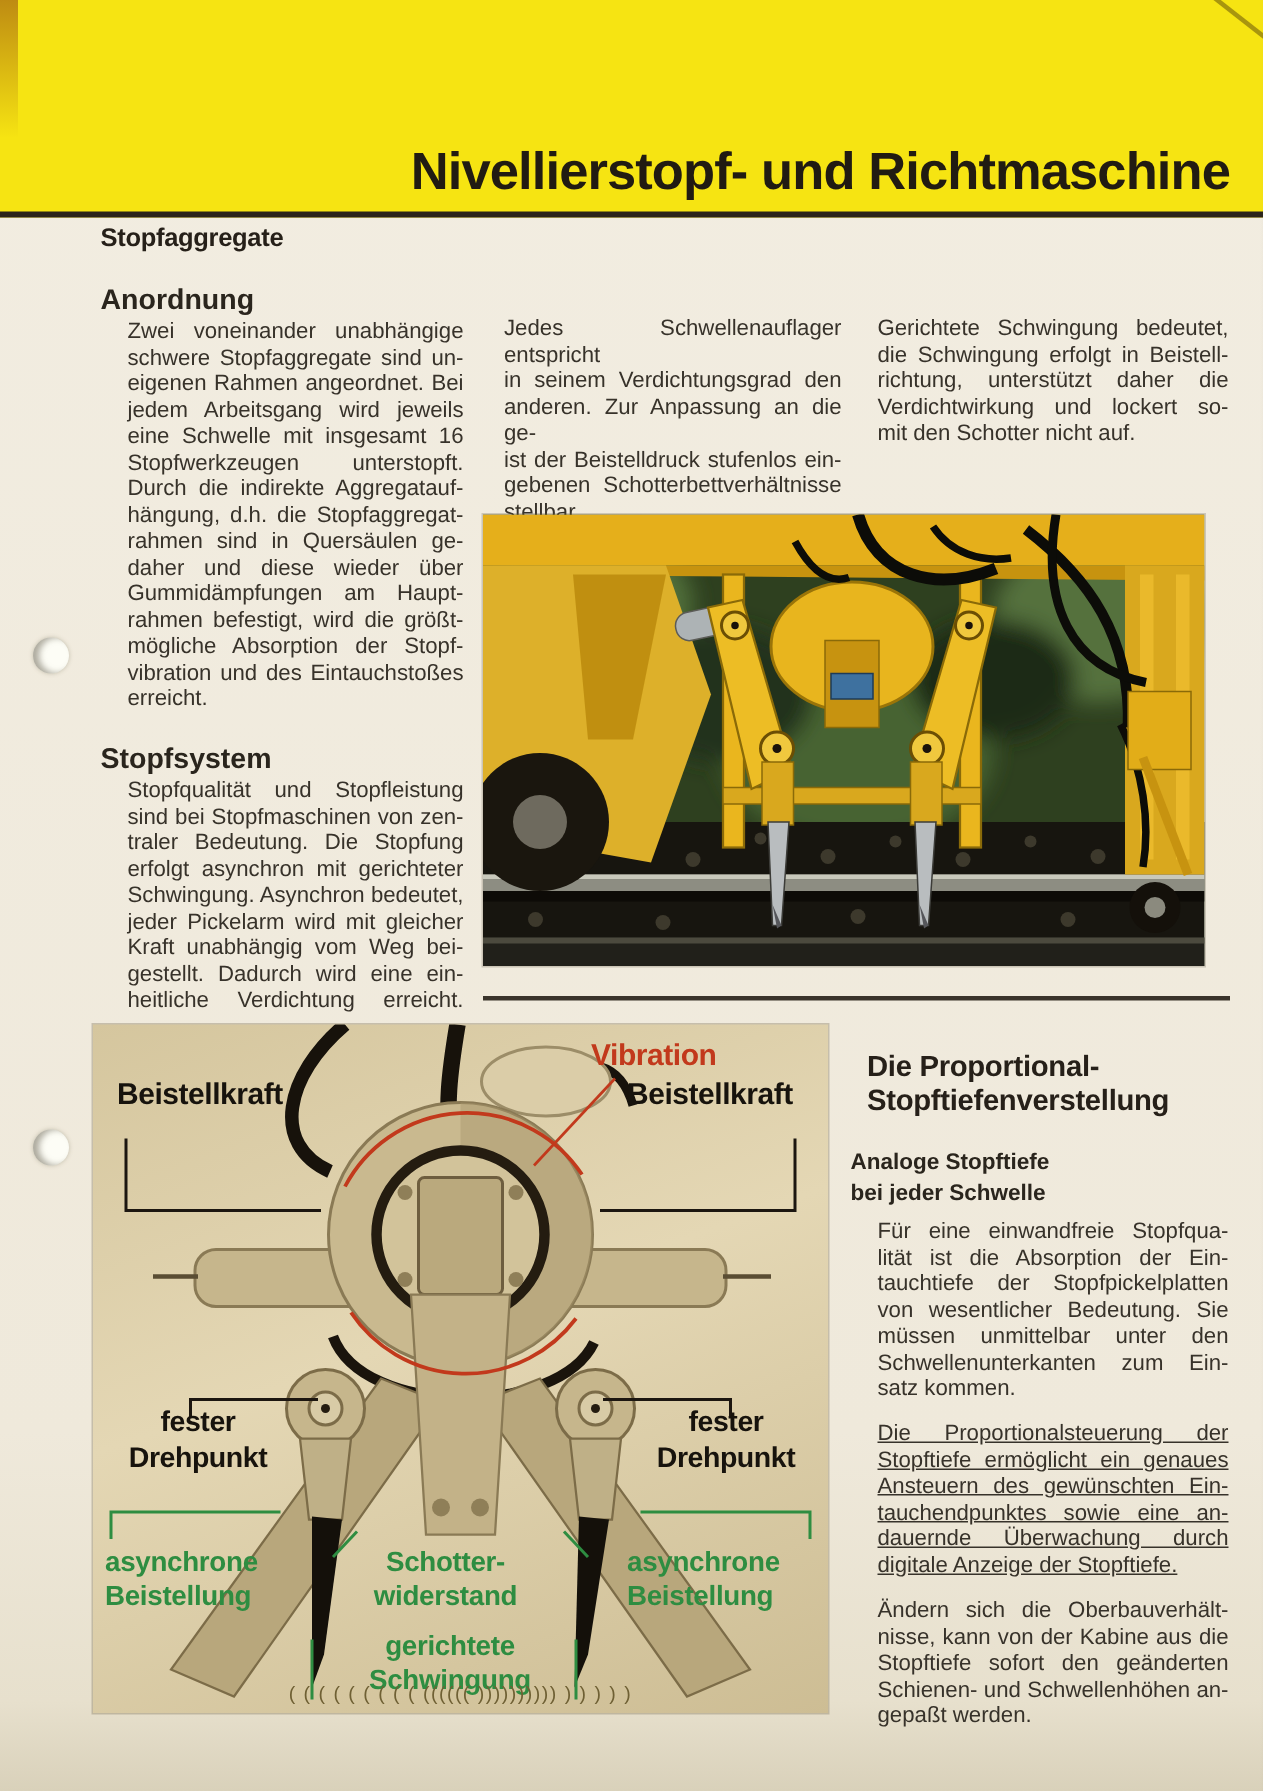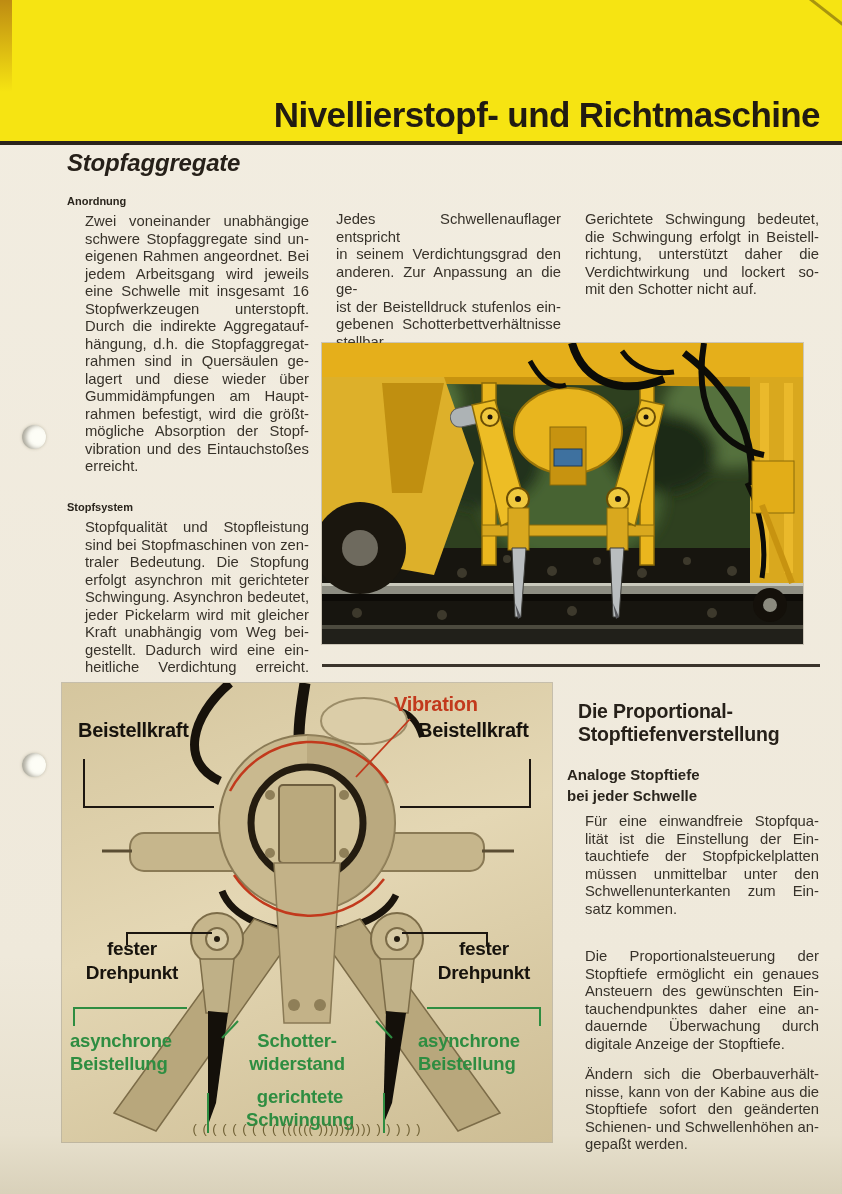--- a/index.html
+++ b/index.html
@@ -20,22 +20,22 @@
   .corner-tr{position:absolute;right:-14px;top:6px;width:70px;height:3px;background:rgba(90,70,10,.5);
     transform:rotate(38deg);}
   .page-title{position:absolute;right:22px;bottom:6px;margin:0;
     font-size:35px;font-weight:bold;letter-spacing:-.6px;color:#211b12;white-space:nowrap;}
   
   .hole{position:absolute;left:22px;width:24px;height:24px;border-radius:50%;background:#fdfdf6;
     box-shadow:inset 4px 0 4px rgba(110,104,88,.55),0 0 3px rgba(190,184,165,.9);}
   .hole1{top:425px}.hole2{top:753px}
   
   .abs{position:absolute;}
-  .section-heading{margin:0;font-size:24px;font-weight:bold;color:#262019;letter-spacing:-.2px;font-style:italic;}
-  .subhead{font-size:11px;font-weight:bold;color:#2a251d;line-height:18px;margin-bottom:3px;}
+  .section-heading{margin:0;font-size:17px;font-weight:bold;color:#262019;letter-spacing:-.2px;}
+  .subhead{font-size:19px;font-weight:bold;color:#2a251d;line-height:18px;margin-bottom:3px;}
   .body-col{font-size:14.8px;line-height:17.5px;color:#37322a;}
   .jpar > div{text-align:justify;text-align-last:justify;margin-left:18px;}
   .jpar:not(.stretch-all) > div:last-child{text-align-last:left;}
   .h-mid{font-size:19.5px;font-weight:bold;line-height:23px;color:#262019;letter-spacing:-.2px;}
   .h-sub2{font-size:15px;font-weight:bold;line-height:21px;color:#2a251d;}
   
   .photo{position:absolute;left:322px;top:343px;width:481px;height:301px;
     box-shadow:0 0 0 1px rgba(90,84,66,.25);}
   .rule-under-photo{position:absolute;left:322px;top:664px;width:498px;height:3px;background:#3a342b;}
   
@@ -72,21 +72,21 @@
     <div class="jpar">
         <div>Zwei voneinander unabhängige</div>
         <div>schwere Stopfaggregate sind un-</div>
         <div>eigenen Rahmen angeordnet. Bei</div>
         <div>jedem Arbeitsgang wird jeweils</div>
         <div>eine Schwelle mit insgesamt 16</div>
         <div>Stopfwerkzeugen unterstopft.</div>
         <div>Durch die indirekte Aggregatauf-</div>
         <div>hängung, d.h. die Stopfaggregat-</div>
         <div>rahmen sind in Quersäulen ge-</div>
-        <div>lagert und diese wieder über</div>
+        <div>daher und diese wieder über</div>
         <div>Gummidämpfungen am Haupt-</div>
         <div>rahmen befestigt, wird die größt-</div>
         <div>mögliche Absorption der Stopf-</div>
         <div>vibration und des Eintauchstoßes</div>
         <div>erreicht.</div>
       </div>
   </div>
 
   <div class="abs body-col" style="left:67px;top:498px;width:242px;">
     <div class="subhead">Stopfsystem</div>
@@ -338,33 +338,34 @@
       <div>Die Proportional-</div>
       <div>Stopftiefenverstellung</div>
     </div>
   <div class="abs h-sub2" style="left:567px;top:764px;width:252px;">
       <div>Analoge Stopftiefe</div>
       <div>bei jeder Schwelle</div>
     </div>
   <div class="abs body-col" style="left:567px;top:813px;width:252px;">
     <div class="jpar">
         <div>Für eine einwandfreie Stopfqua-</div>
-        <div>lität ist die Einstellung der Ein-</div>
+        <div>lität ist die Absorption der Ein-</div>
         <div>tauchtiefe der Stopfpickelplatten</div>
+        <div>von wesentlicher Bedeutung. Sie</div>
         <div>müssen unmittelbar unter den</div>
         <div>Schwellenunterkanten zum Ein-</div>
         <div>satz kommen.</div>
       </div>
   </div>
-  <div class="abs body-col" style="left:567px;top:948px;width:252px;">
+  <div class="abs body-col" style="left:567px;top:948px;width:252px;text-decoration:underline;">
     <div class="jpar">
         <div>Die Proportionalsteuerung der</div>
         <div>Stopftiefe ermöglicht ein genaues</div>
         <div>Ansteuern des gewünschten Ein-</div>
-        <div>tauchendpunktes daher eine an-</div>
+        <div>tauchendpunktes sowie eine an-</div>
         <div>dauernde Überwachung durch</div>
         <div>digitale Anzeige der Stopftiefe.</div>
       </div>
   </div>
   <div class="abs body-col" style="left:567px;top:1066px;width:252px;">
     <div class="jpar">
         <div>Ändern sich die Oberbauverhält-</div>
         <div>nisse, kann von der Kabine aus die</div>
         <div>Stopftiefe sofort den geänderten</div>
         <div>Schienen- und Schwellenhöhen an-</div>

